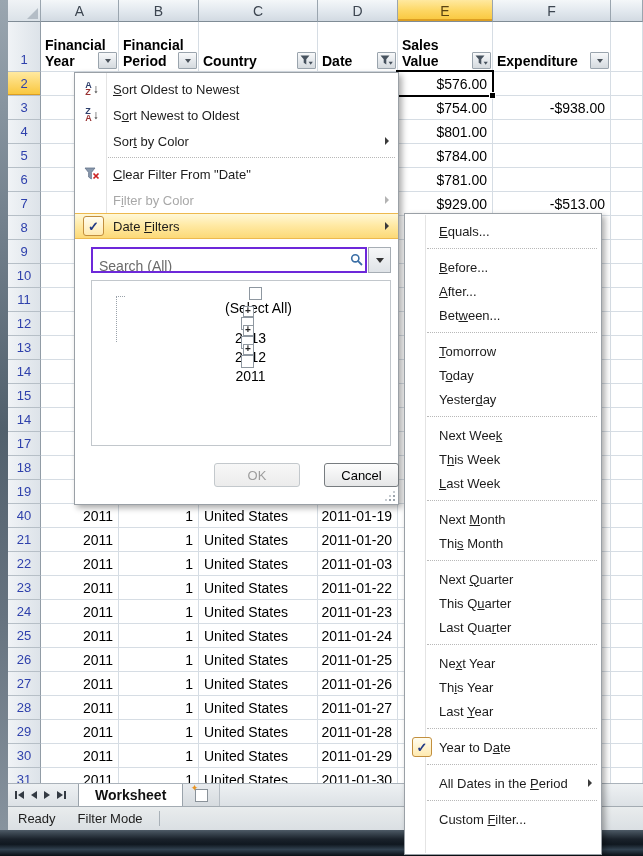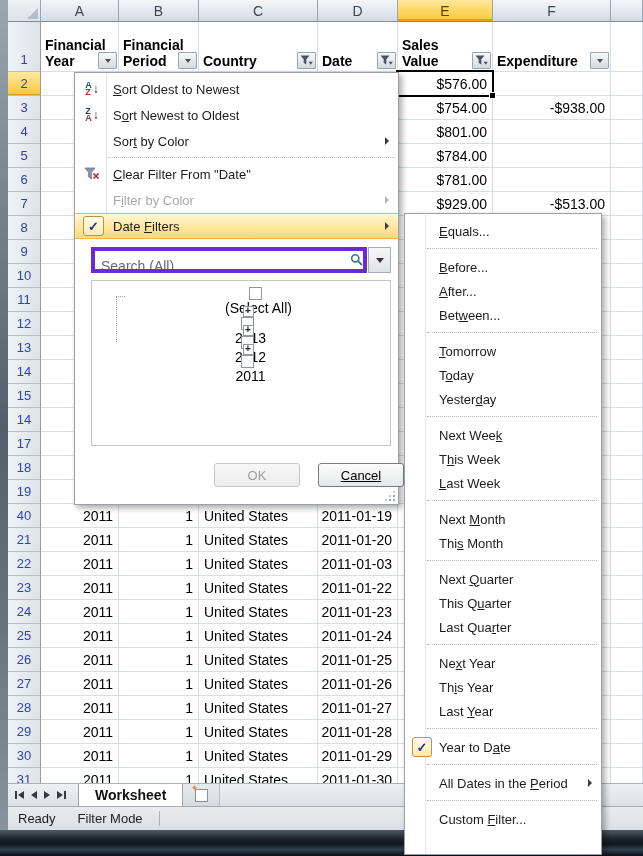--- a/index.html
+++ b/index.html
@@ -71,21 +71,21 @@
   .dis .marrow{border-left-color:#b3b3b3;}
   
   #submenu{left:404px;top:213px;width:198px;height:642px;z-index:30;padding-top:5px;}
   #submenu::before{content:"";position:absolute;left:20px;top:1px;bottom:1px;width:1px;background:#e4e4e4;}
   .menu-item.sub{height:24px;padding-left:34px;}
   .menu-item.sub .mcheck{left:7px;width:20px;height:20px;}
   .menu-sep.sub{height:12px;}
   .menu-sep.sub::after{left:22px;right:4px;top:5px;}
   
   .search-row{position:absolute;left:16px;top:174px;width:300px;height:26px;display:flex;z-index:2;}
-  #search-input{flex:1;height:26px;box-sizing:border-box;border:4px solid #6d28d9;
+  #search-input{flex:1;height:26px;box-sizing:border-box;border:2px solid #6d28d9;
     padding:12px 26px 0 6px;font-family:"Liberation Sans",sans-serif;font-size:14px;color:#701a75;outline:none;}
   #search-input::placeholder{color:#6a6a6a;opacity:1;}
   .mag{position:absolute;right:28px;top:6px;pointer-events:none;}
   .combo{width:23px;height:26px;box-sizing:border-box;margin-left:1px;border:1px solid #a6adb4;
     background:linear-gradient(#f6f7f8,#dfe3e7);display:flex;align-items:center;justify-content:center;}
   .combo i{width:0;height:0;border-top:5px solid #333;border-left:4px solid transparent;border-right:4px solid transparent;}
   
   #tree-list{position:absolute;left:16px;top:207px;width:300px;height:166px;box-sizing:border-box;
     border:1px solid #c2c7cc;background:#fff;padding-top:6px;overflow:hidden;z-index:2;}
   .tree-item{height:19px;display:flex;align-items:center;padding-left:19px;position:relative;flex-direction:column;}
@@ -93,21 +93,21 @@
   .tree-item.root::before{content:"";position:absolute;left:24px;top:9px;width:9px;border-top:1px dotted #9aa2aa;}
   .expander{width:11px;height:11px;box-sizing:border-box;flex:none;border:1px solid #9099a1;background:#fff;
     color:#222;font-weight:bold;font-size:10px;line-height:8px;text-align:center;margin-right:5px;}
   .cb{width:13px;height:13px;box-sizing:border-box;flex:none;border:1px solid #8e97a0;background:#fff;margin-right:7px;}
   .tlab{font-size:14px;color:#000;}
   .tree-conn-v{position:absolute;left:24px;top:15px;height:46px;width:1px;border-left:1px dotted #9aa2aa;}
   
   .btn{position:absolute;top:390px;height:24px;box-sizing:border-box;border-radius:3px;font-size:13px;
     display:flex;align-items:center;justify-content:center;font-family:inherit;z-index:2;}
   #ok-btn{left:139px;width:86px;background:linear-gradient(#f7f7f7,#ececec);border:1px solid #c3c8cc;color:#9d9d9d;}
-  #cancel-btn{left:243px;width:86px;background:linear-gradient(#fdfdfd,#e6e7e8);border:1px solid #777c80;color:#000;text-decoration:underline;}
+  #cancel-btn{left:249px;width:75px;background:linear-gradient(#fdfdfd,#e6e7e8);border:1px solid #777c80;color:#000;}
   .grip{position:absolute;right:1px;bottom:1px;width:12px;height:12px;z-index:2;}
   .grip::before{content:"";position:absolute;right:2px;bottom:2px;width:2px;height:2px;background:#9ba3ab;
     box-shadow:-4px 0 0 #9ba3ab,0 -4px 0 #9ba3ab,-8px 0 0 #c7ccd1,-4px -4px 0 #c7ccd1,0 -8px 0 #c7ccd1;}
   
   #tab-bar{position:absolute;left:8px;top:783px;width:635px;height:23px;z-index:10;box-sizing:border-box;
     background:linear-gradient(#eef1f3,#dce1e5);border-top:1px solid #aab2ba;display:flex;align-items:stretch;}
   .navs{display:flex;align-items:center;padding:0 4px 0 7px;gap:7px;}
   .nv{display:flex;align-items:center;gap:1px;}
   .t-l{width:0;height:0;border-right:6px solid #333a42;border-top:4px solid transparent;border-bottom:4px solid transparent;}
   .t-r{width:0;height:0;border-left:6px solid #333a42;border-top:4px solid transparent;border-bottom:4px solid transparent;}

